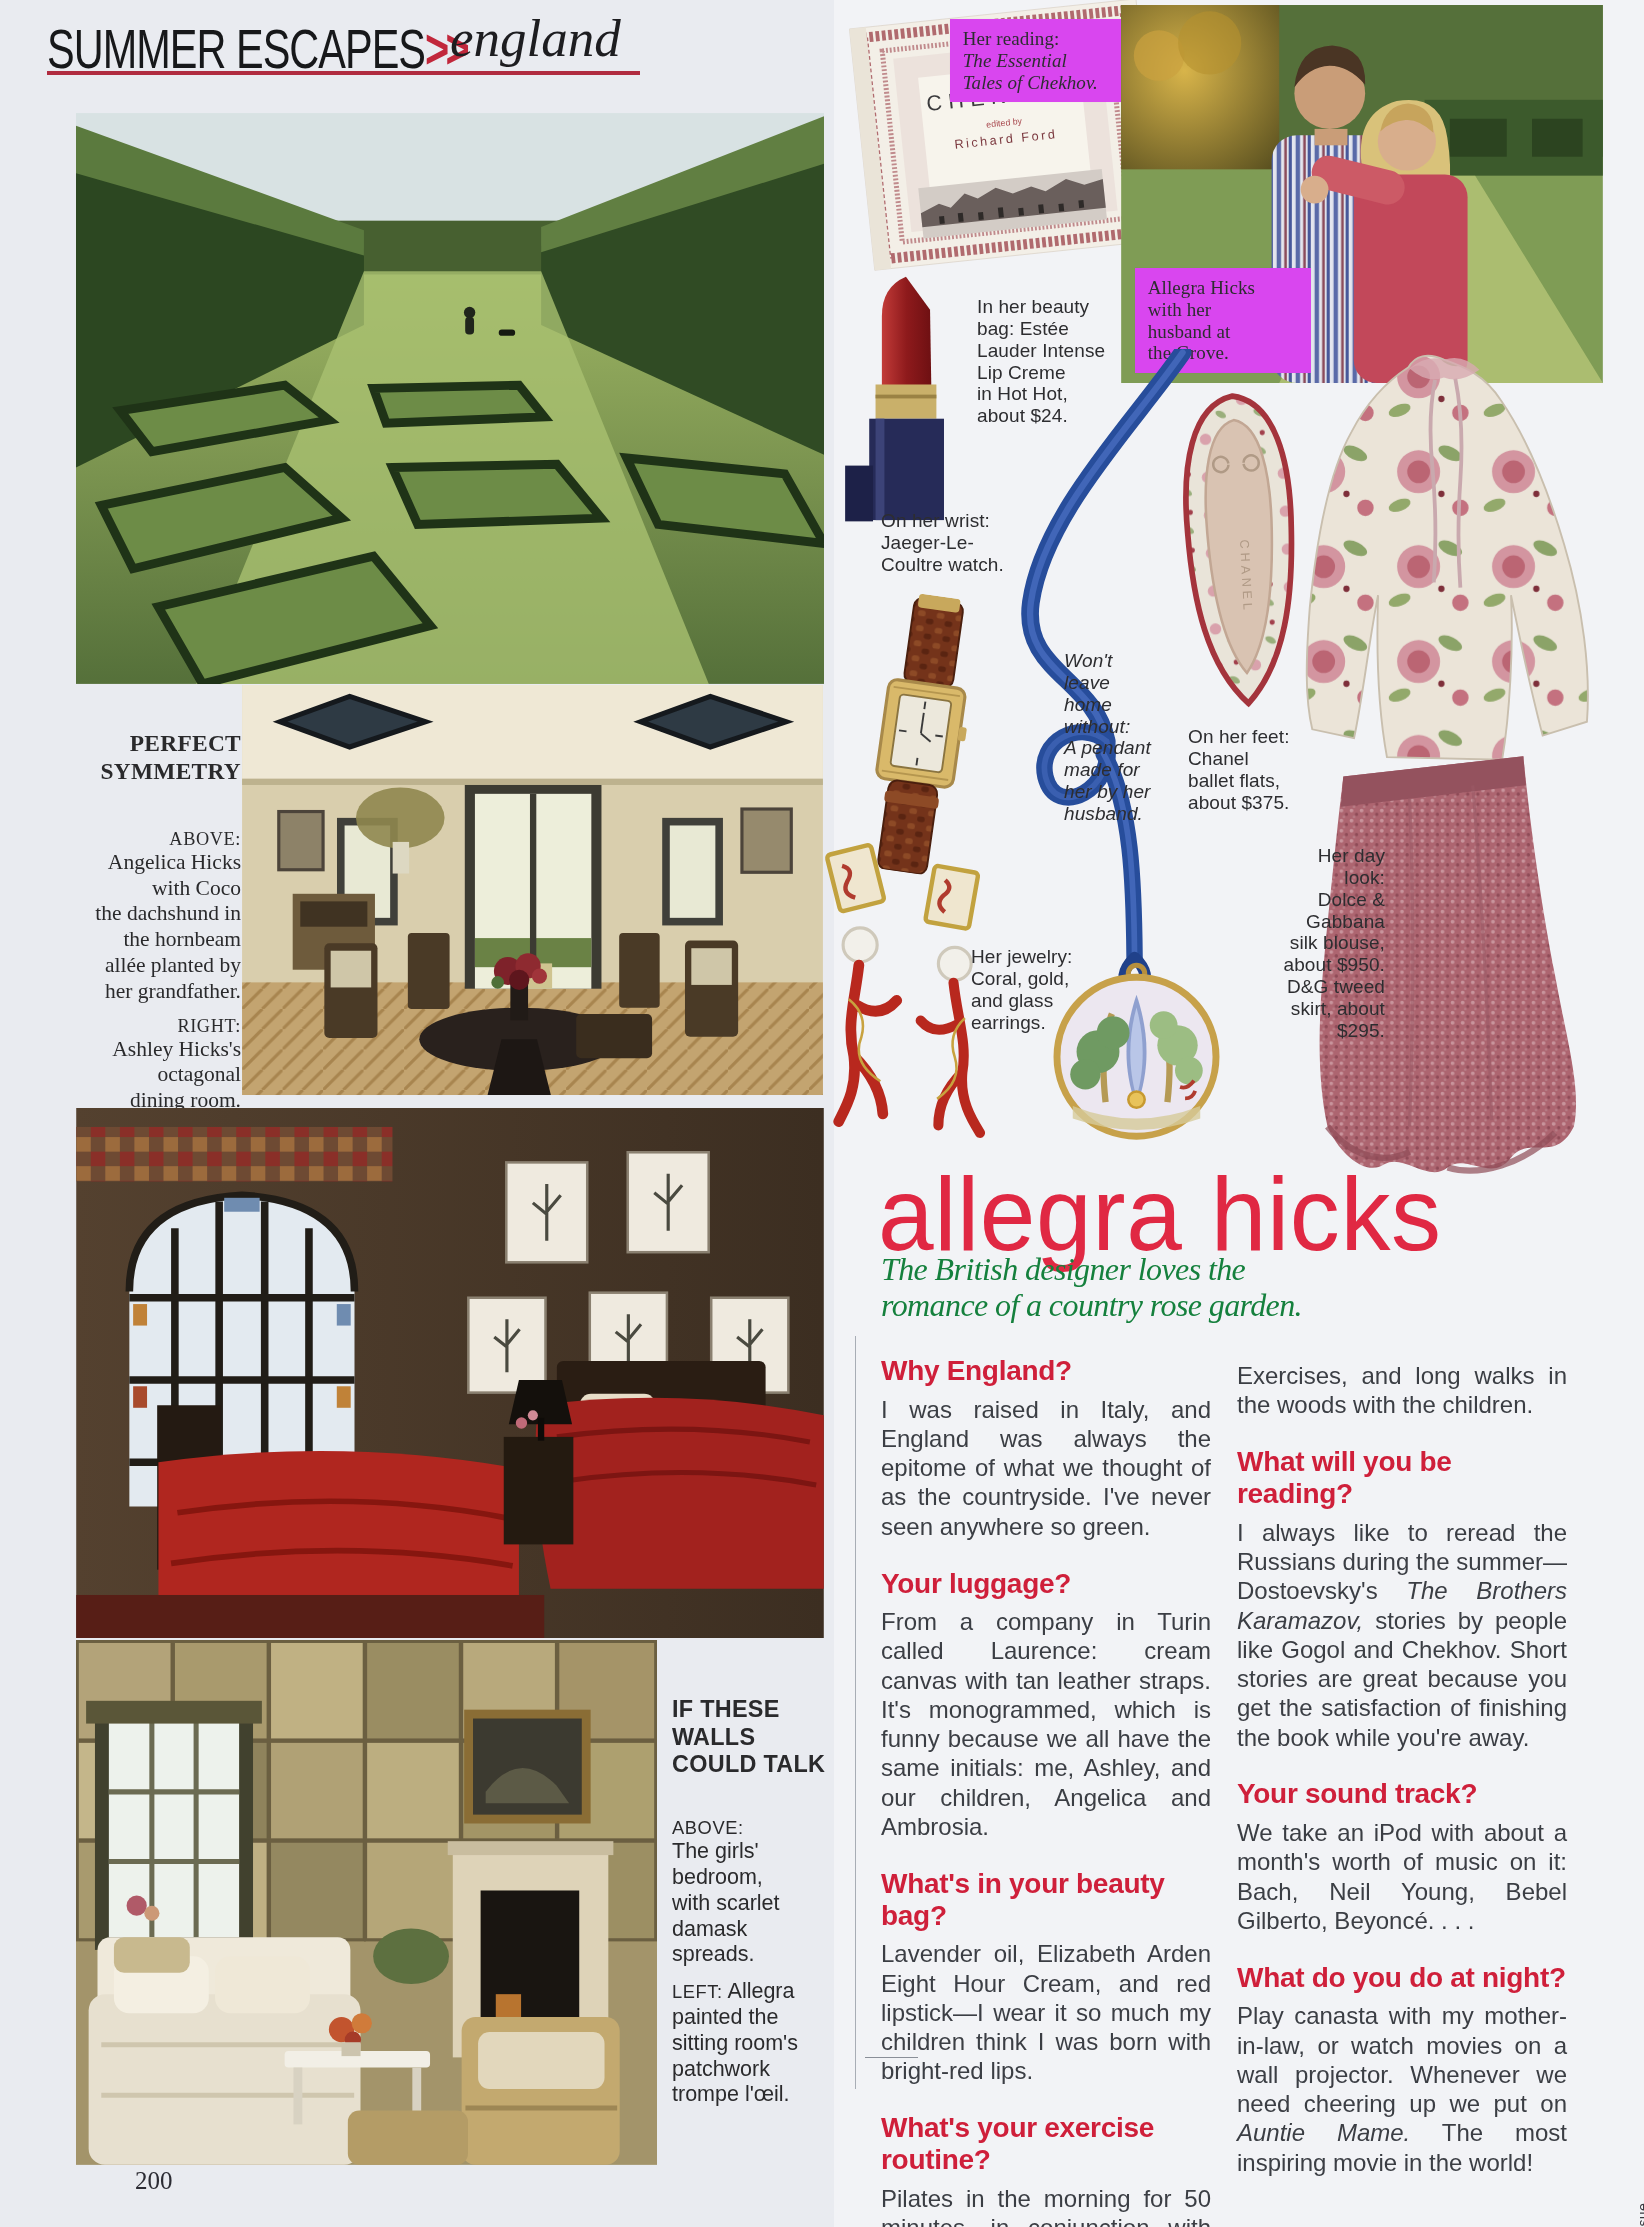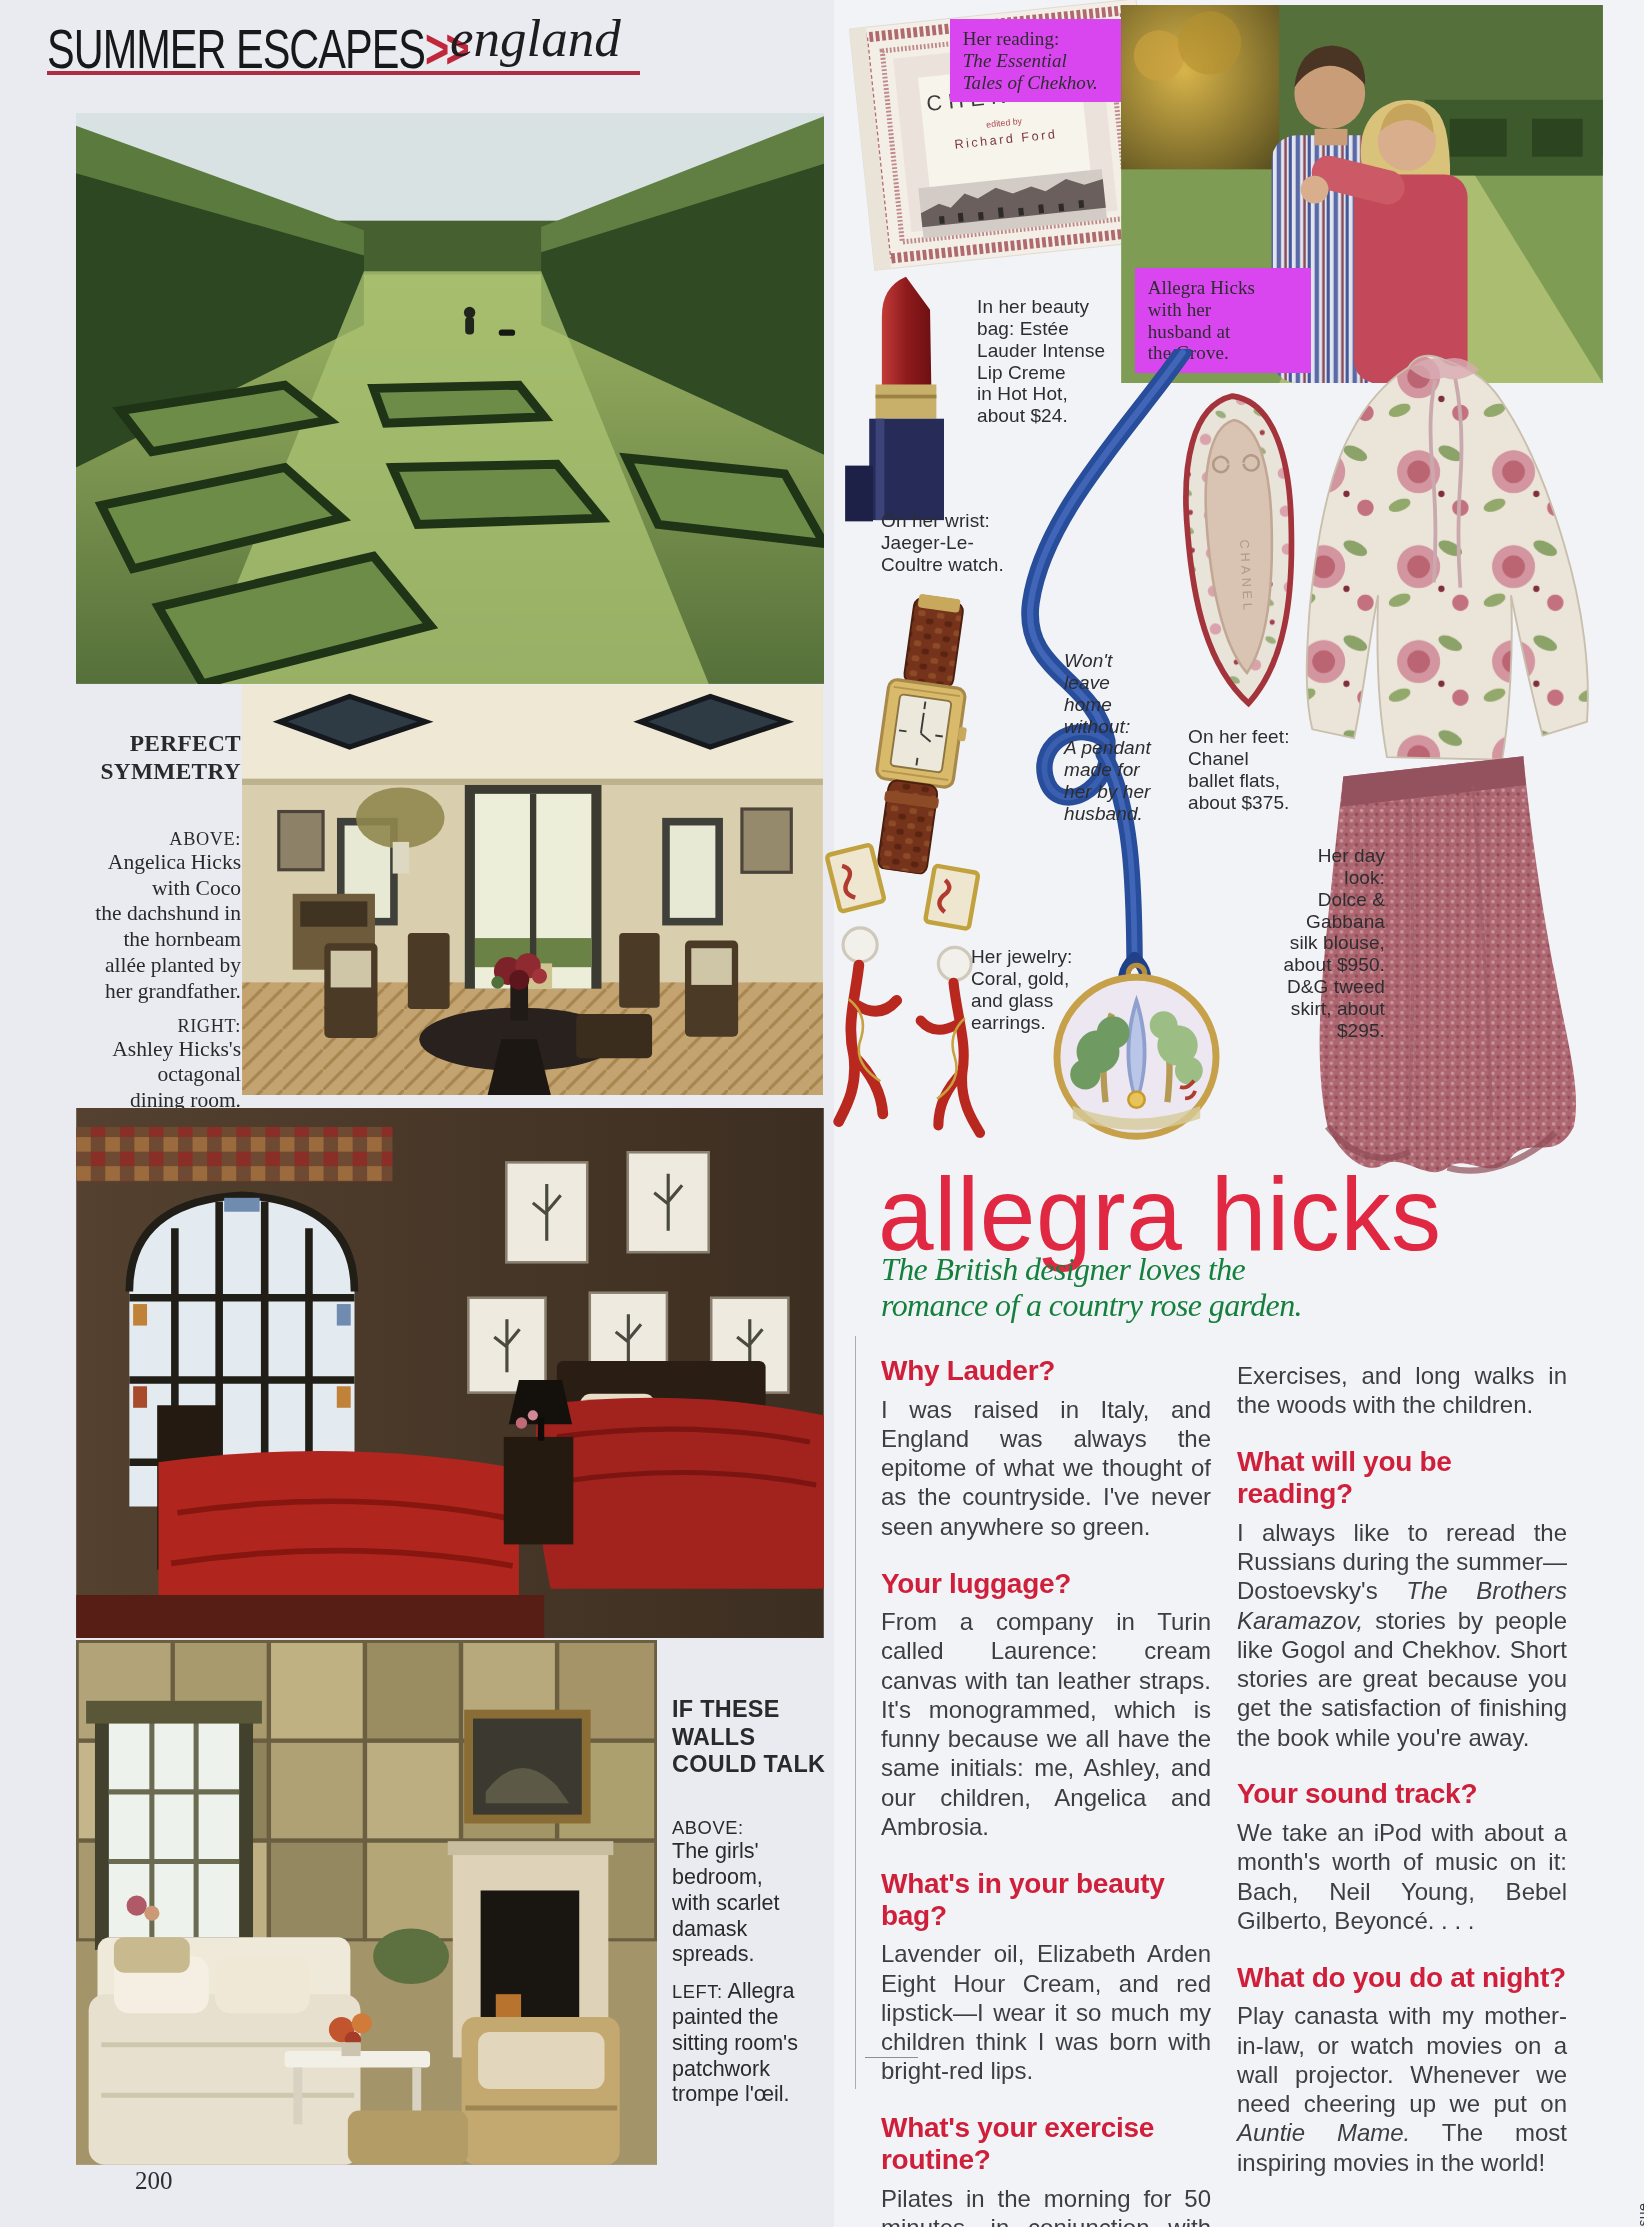--- a/index.html
+++ b/index.html
@@ -606,38 +606,38 @@
     </svg>
   </figure>
 
   <div class="abs title" style="left:878px;top:1154px;">allegra hicks</div>
   <div class="abs subtitle" style="left:881px;top:1251px;">The British designer loves the
 romance of a country rose garden.</div>
 
   <div class="abs vrule" style="left:855px;top:1336px;height:753px;"></div>
 
   <div class="abs qacol" style="left:881px;top:1355px;">
-    <div class="qa-q">Why Lauder?</div>
+    <div class="qa-q">Why England?</div>
     <p class="qa-a">I was raised in Italy, and England was always the epitome of what we thought of as the countryside. I've never seen anywhere so green.</p>
     <div class="qa-q">Your luggage?</div>
     <p class="qa-a">From a company in Turin called Laurence: cream canvas with tan leather straps. It's monogrammed, which is funny because we all have the same initials: me, Ashley, and our children, Angelica and Ambrosia.</p>
     <div class="qa-q">What's in your beauty bag?</div>
     <p class="qa-a">Lavender oil, Elizabeth Arden Eight Hour Cream, and red lipstick—I wear it so much my children think I was born with bright-red lips.</p>
     <div class="qa-q">What's your exercise routine?</div>
     <p class="qa-a">Pilates in the morning for 50 minutes, in conjunction with something called Five Tibetan</p>
   </div>
 
   <div class="abs qacol" style="left:1237px;top:1361px;">
     <p class="qa-a">Exercises, and long walks in the woods with the children.</p>
     <div class="qa-q">What will you be reading?</div>
     <p class="qa-a"><span>I always like to reread the Russians during the summer—Dostoevsky's </span><i>The Brothers Karamazov,</i><span> stories by people like Gogol and Chekhov. Short stories are great because you get the satisfaction of finishing the book while you're away.</span></p>
     <div class="qa-q">Your sound track?</div>
     <p class="qa-a">We take an iPod with about a month's worth of music on it: Bach, Neil Young, Bebel Gilberto, Beyoncé. . . .</p>
     <div class="qa-q">What do you do at night?</div>
-    <p class="qa-a"><span>Play canasta with my mother-in-law, or watch movies on a wall projector. Whenever we need cheering up we put on </span><i>Auntie Mame.</i><span> The most inspiring movies in the world!</span></p>
+    <p class="qa-a"><span>Play canasta with my mother-in-law, or watch movies on a wall projector. Whenever we need cheering up we put on </span><i>Auntie Mame.</i><span> The most inspiring movie in the world!</span></p>
   </div>
 
   <div class="abs hrule" style="left:865px;top:2057px;width:53px;"></div>
 
   <div class="abs credit">Hicks: Courtesy of Allegra Hicks. Interiors, exteriors: FRANÇOIS HALARD. Watch, shoe: CHRIS BARTLETT. Blouse, skirt: TIMOTHY W. HOGAN. All others: JEFF HARRIS. Details, stores, see In This Issue.</div>
 
   <div class="abs pagenum">200</div>
 </div>
 
 

